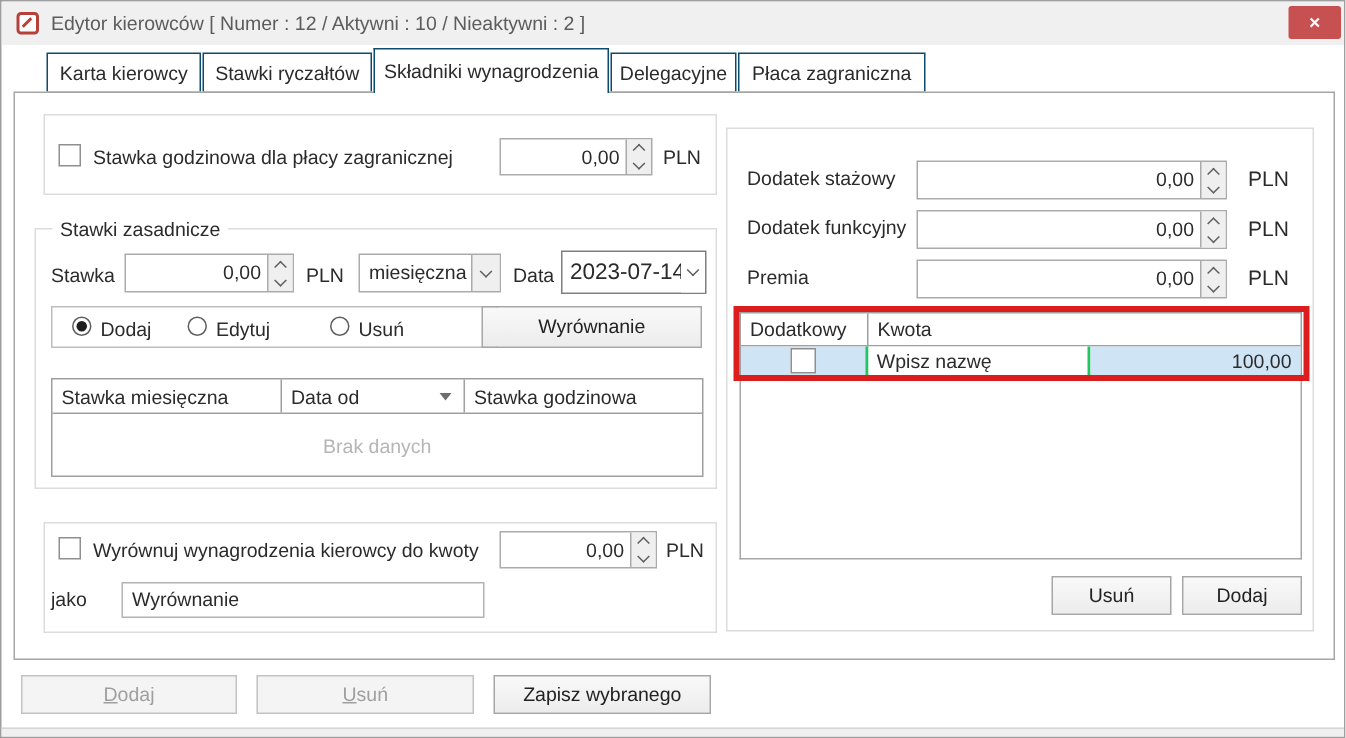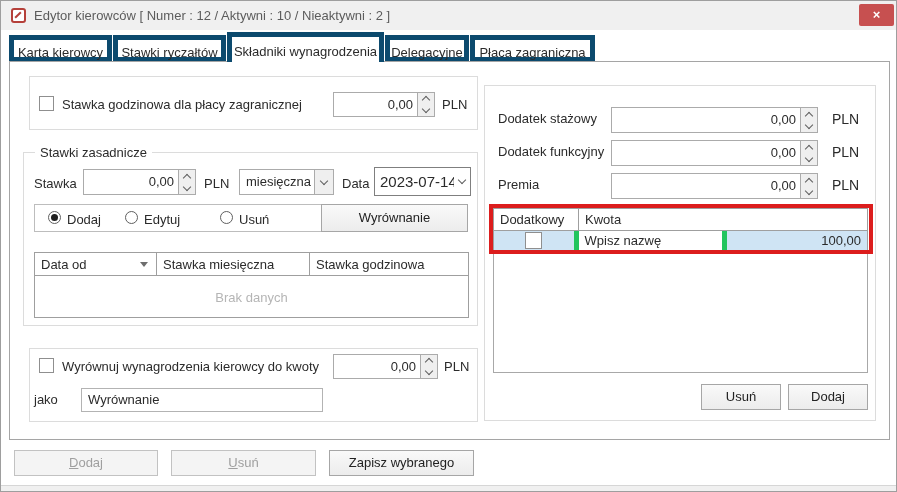--- a/index.html
+++ b/index.html
@@ -10,21 +10,21 @@
 
   
   .titlebar{left:0;top:0;width:895px;height:29px;background:#f0f0f0;}
   .app-icon{left:10px;top:7px;width:15px;height:15px;border:2px solid #b5403a;border-radius:3px;background:#fff;}
   .app-icon::after{content:"";position:absolute;left:1px;top:4px;width:8px;height:2px;background:#b5403a;transform:rotate(-45deg);}
   .title-text{left:33px;top:7px;color:#5c5c5c;white-space:nowrap;}
   .close-btn{left:858px;top:3px;width:35px;height:22px;background:#c75050;border-radius:2px;
     color:#fff;font-weight:bold;text-align:center;line-height:22px;font-size:13px;cursor:default;}
 
   
-  .tab{background:#fff;border:5px solid #0c4a6e;text-align:center;z-index:1;line-height:25px;height:27px;top:34px;}
+  .tab{background:#fff;border:1px solid #0c4a6e;text-align:center;z-index:1;line-height:25px;height:27px;top:34px;margin-left:22px;}
   .tab.active{top:31px;height:30px;line-height:29px;border-bottom:none;z-index:3;}
 
   
   .content-panel{left:8px;top:60px;width:881px;height:379px;border:1px solid #a5a5a5;background:#fff;z-index:2;}
   .z4{z-index:4;}
   .z5{z-index:5;}
 
   .groupbox{border:1px solid #dcdcdc;background:#fff;}
   .legend{background:#fff;padding:0 5px;white-space:nowrap;}
 
@@ -60,21 +60,21 @@
   .hk::first-letter{text-decoration:underline;}
 
   
   .tbl{border:1px solid #9f9f9f;background:#fff;}
   .tbl-hdr{display:flex;height:22px;border-bottom:1px solid #9f9f9f;}
   .tbl-hc{box-sizing:border-box;padding-left:6px;line-height:21px;border-right:1px solid #9f9f9f;display:flex;align-items:center;}
   .tbl-hc:last-child{border-right:none;}
   .sort-desc{width:0;height:0;border-left:4px solid transparent;border-right:4px solid transparent;border-top:5px solid #6e6e6e;margin-left:auto;margin-right:8px;}
   .tbl-empty{display:flex;align-items:center;justify-content:center;height:42px;}
   .tbl-row{display:flex;height:20px;}
-  .tbl-cell{box-sizing:border-box;border-right:5px solid #22c55e;display:flex;align-items:center;}
+  .tbl-cell{box-sizing:border-box;border-right:2px solid #22c55e;display:flex;align-items:center;}
   .tbl-cell:last-child{border-right:none;}
 
   .red-frame{border:4px solid #dc1d1d;pointer-events:none;}
   .tbl-body-ext{border:1px solid #a8a8a8;border-top:none;background:#fff;}
   .bottom-strip{left:0;top:484px;width:895px;height:7px;background:#f0f0f0;border-top:1px solid #d6d6d6;}
   .text-input{background:#fff;border:1px solid #b3b3b3;padding-left:6px;line-height:22px;white-space:nowrap;overflow:hidden;}
 </style>
 </head>
 <body>
 
@@ -148,26 +148,26 @@
   <div class="abs radio z4" style="left:124px;top:210px;"></div>
   <div class="abs lbl z4" style="left:143px;top:211px;">Edytuj</div>
   <div class="abs radio z4" style="left:219px;top:210px;"></div>
   <div class="abs lbl z4" style="left:238px;top:211px;">Usuń</div>
   <div class="abs btn z4" style="left:320px;top:203px;width:147px;height:28px;">
     <span style="line-height:26px;">Wyrównanie</span>
   </div>
 
   <div class="abs tbl z4" style="left:33px;top:251px;width:435px;height:66px;">
     <div class="tbl-hdr">
+      <div class="tbl-hc" style="width:153px;">
+        <span>Stawka miesięczna</span>
+      </div>
       <div class="tbl-hc" style="width:122px;">
         <span>Data od</span>
         <i class="sort-desc"></i>
-      </div>
-      <div class="tbl-hc" style="width:153px;">
-        <span>Stawka miesięczna</span>
       </div>
       <div class="tbl-hc" style="width:158px;">
         <span>Stawka godzinowa</span>
       </div>
     </div>
     <div class="tbl-empty">
       <span class="muted">Brak danych</span>
     </div>
   </div>
 

